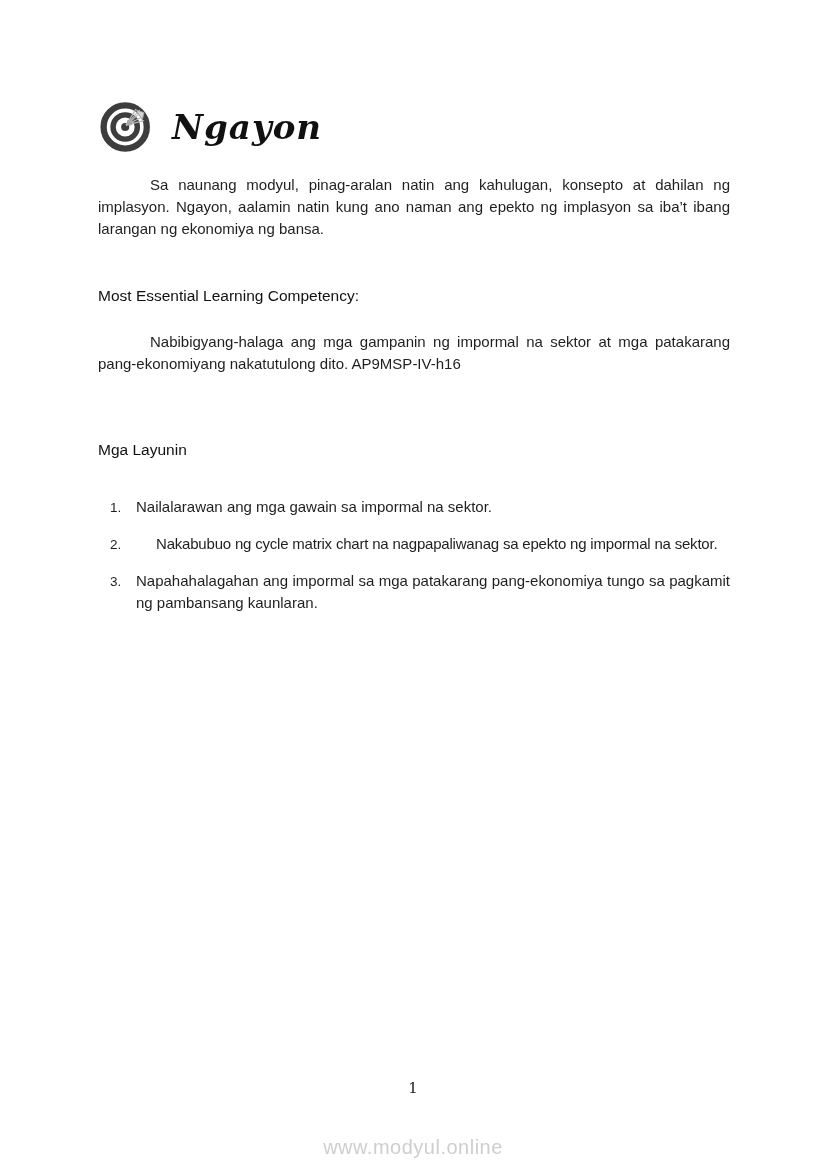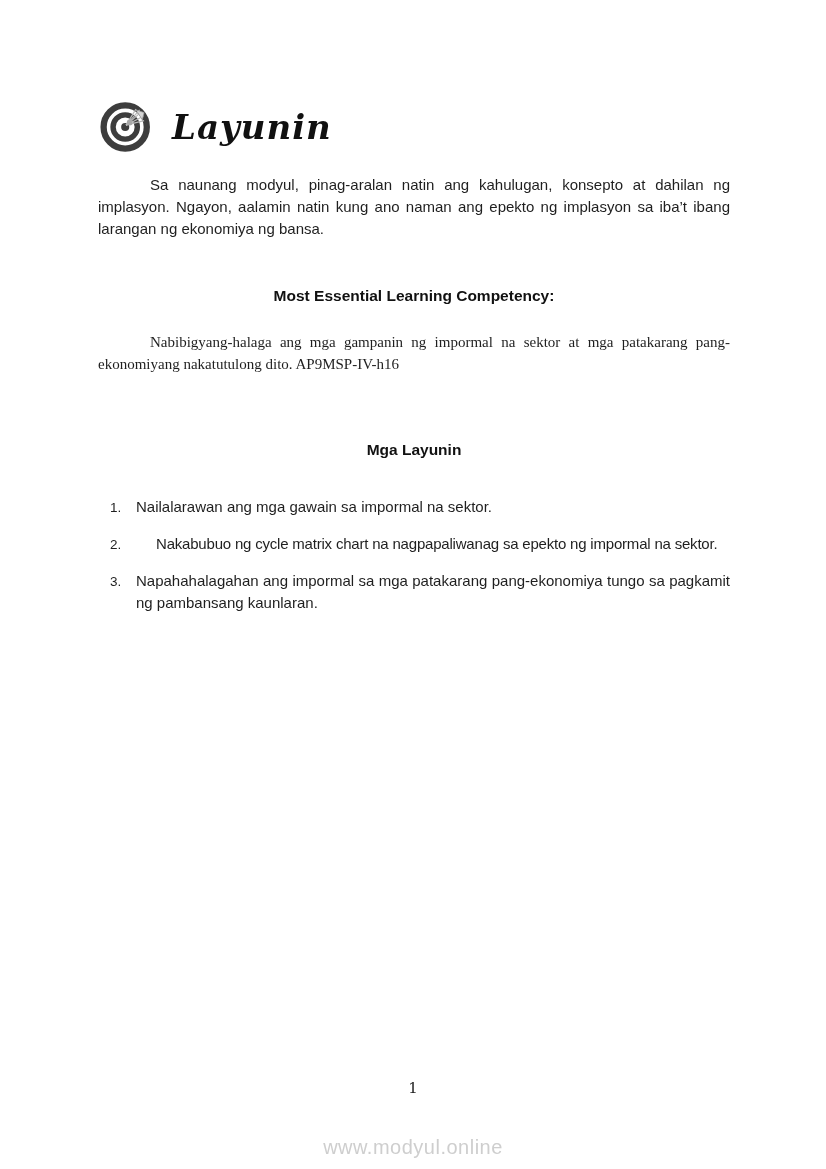--- a/index.html
+++ b/index.html
@@ -39,26 +39,25 @@
     font-size: 15px;
     line-height: 22px;
     text-align: justify;
     color: #1f1f1f;
   }
   .indent { text-indent: 52px; }
   .para1 { margin-top: 20px; }
   .para2 { margin-top: 23px; text-align: left; }
   h2.section-heading {
     font-size: 15.5px;
-    font-weight: bold;
-    text-align: center;
+    font-weight: normal;
     color: #111111;
   }
   .melc-heading { margin-top: 47px; }
-  .melc-body { margin-top: 26px; font-family: Liberation Serif, serif; }
+  .melc-body { margin-top: 26px; }
   .layunin-heading { margin-top: 66px; }
   ol.objectives {
     margin-top: 37px;
     list-style: none;
     padding-left: 12px;
   }
   ol.objectives li {
     display: flex;
     margin-bottom: 14px;
     font-size: 15px;
@@ -114,21 +113,21 @@
             <line x1="29" y1="28" x2="45" y2="14"></line>
             <line x1="29" y1="28" x2="48" y2="18"></line>
             <line x1="29" y1="28" x2="49" y2="23"></line>
             <line x1="29" y1="28" x2="44" y2="11"></line>
             <line x1="29" y1="28" x2="40" y2="10"></line>
           </g>
           <circle cx="33" cy="25" r="3.2" fill="#a8a8a8"></circle>
           <path d="M40 11 L49 14 L47 22 Z" fill="#d6d6d6" stroke="#9a9a9a" stroke-width="0.8"></path>
         </svg>
       </span>
-      <h1 class="module-title">Layunin</h1>
+      <h1 class="module-title">Ngayon</h1>
     </div>
 
     <p class="body-text indent para1">Sa naunang modyul, pinag-aralan natin ang kahulugan, konsepto at dahilan ng implasyon. Ngayon, aalamin natin kung ano naman ang epekto ng implasyon sa iba’t ibang larangan ng ekonomiya ng bansa.</p>
 
 
     <h2 class="section-heading melc-heading">Most Essential Learning Competency:</h2>
 
     <p class="body-text indent melc-body">Nabibigyang-halaga ang mga gampanin ng impormal na sektor at mga patakarang pang-ekonomiyang nakatutulong dito. AP9MSP-IV-h16</p>
 
     <h2 class="section-heading layunin-heading">Mga Layunin</h2>

